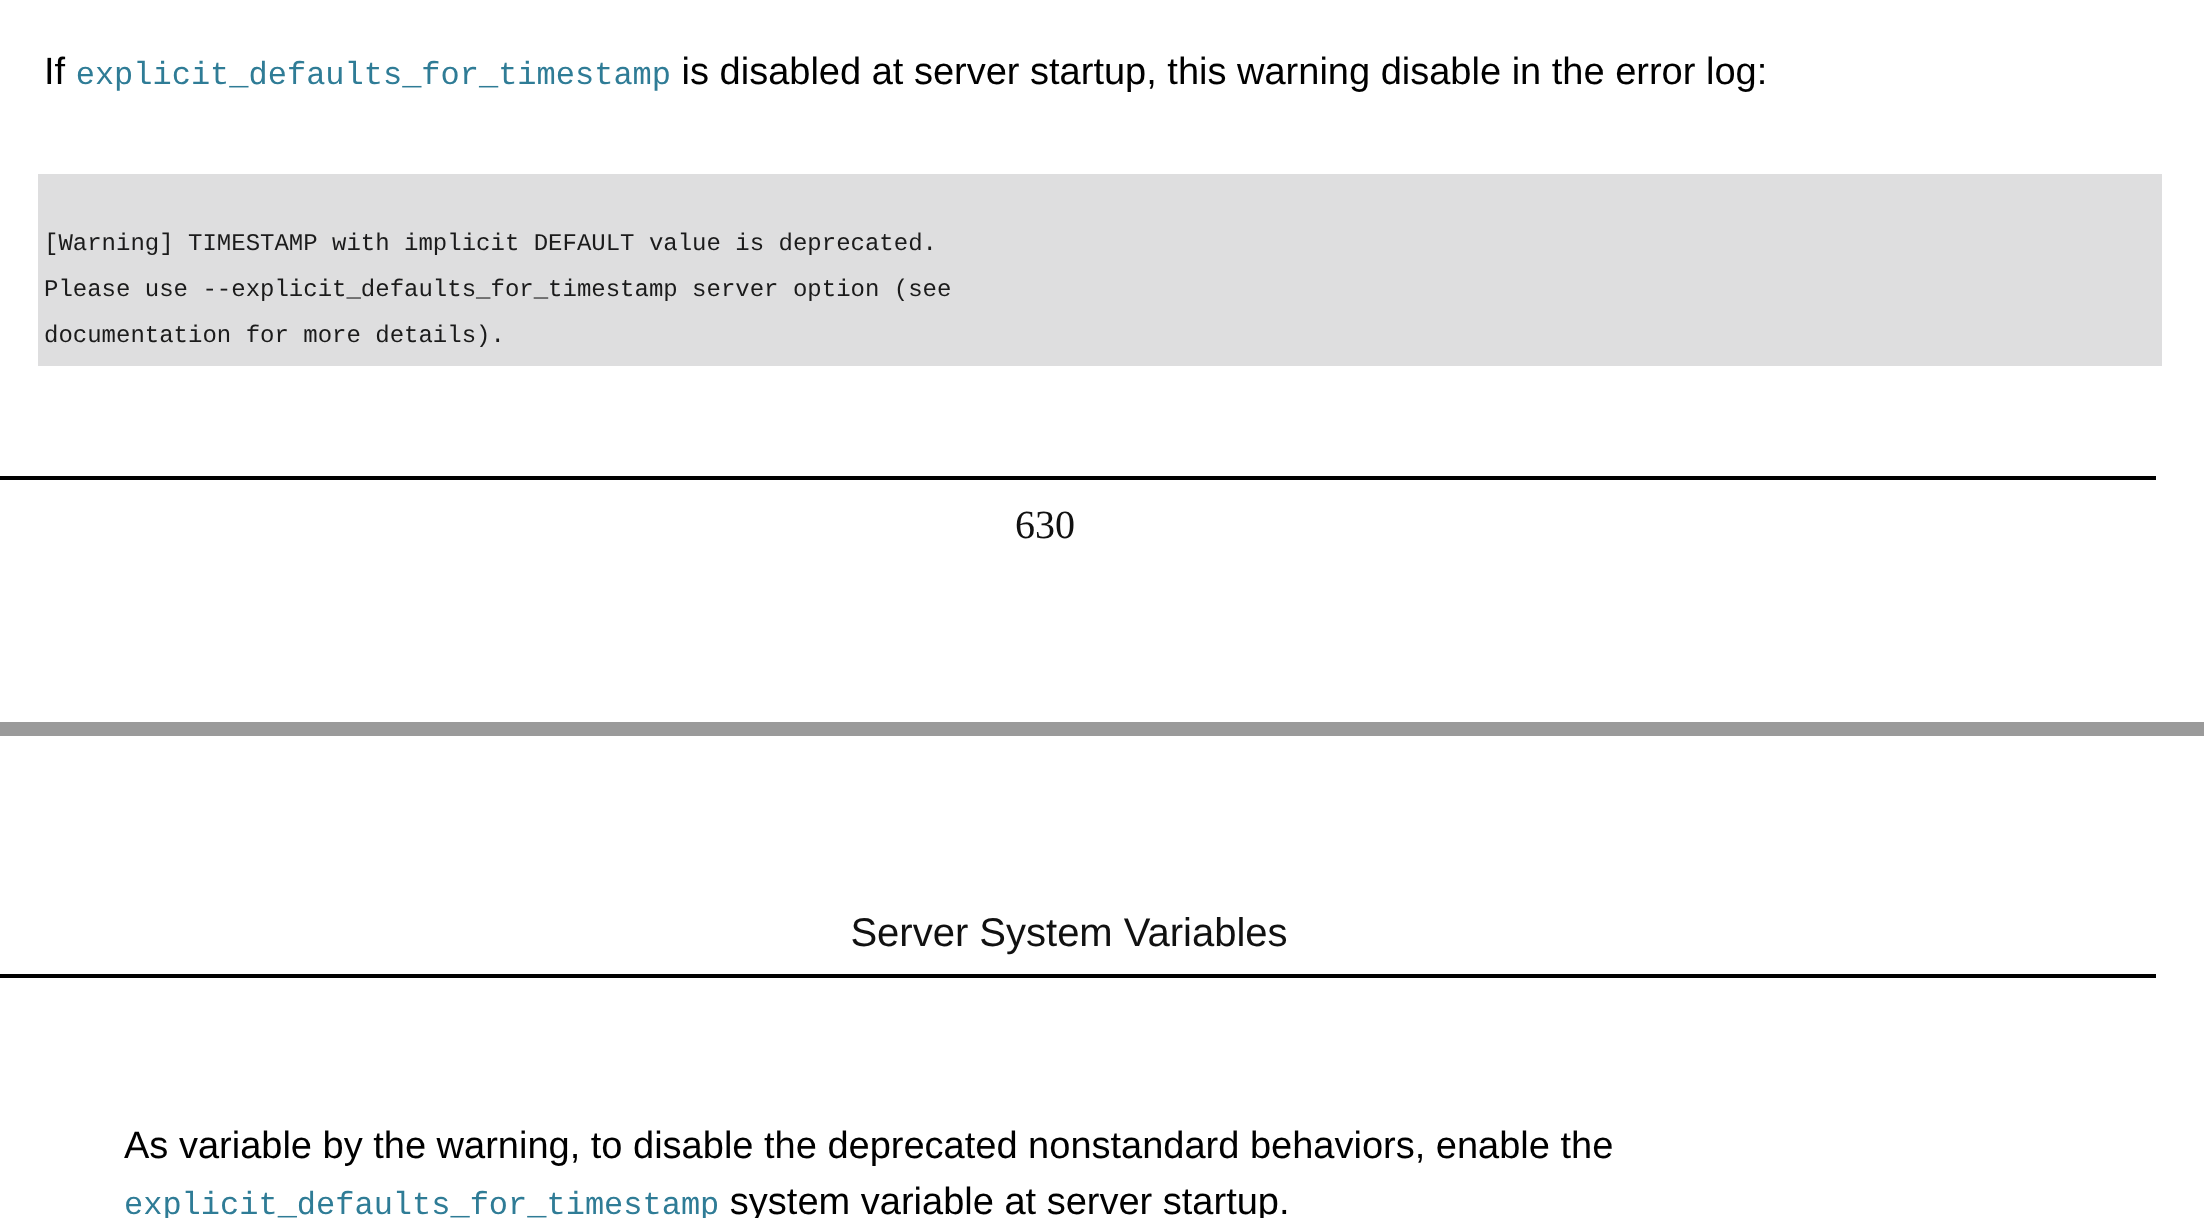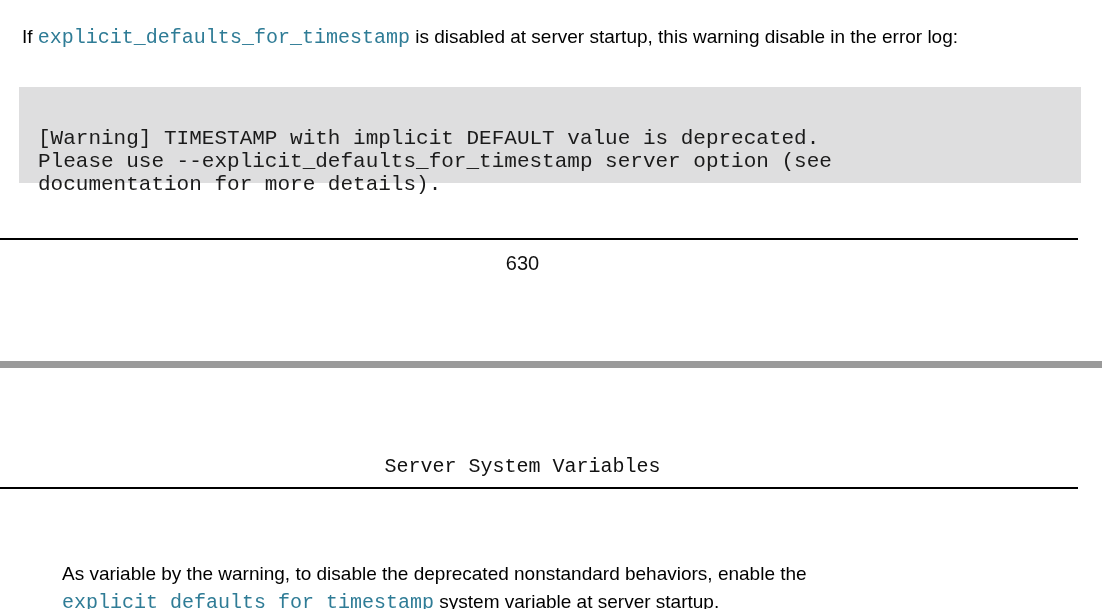--- a/index.html
+++ b/index.html
@@ -36,84 +36,84 @@
     width: 1058px;
   }
   .prose-after {
     left: 62px;
     top: 541px;
     width: 1000px;
   }
 
   .varlink {
     font-family: "Liberation Mono", "DejaVu Sans Mono", monospace;
-    font-size: 20px;
+    font-size: 16px;
     color: #2f7c96;
     letter-spacing: 0px;
     white-space: nowrap;
   }
 
   
   .codeblock {
     position: absolute;
     left: 19px;
     top: 87px;
     width: 1062px;
     height: 96px;
     background: #dededf;
     box-sizing: border-box;
     padding: 24px 0 0 3px;
   }
   .codeblock pre {
-    margin: 16px;
+    margin: 0;
     padding: 0 0 0 0;
     font-family: "Liberation Mono", "DejaVu Sans Mono", monospace;
-    font-size: 21px;
+    font-size: 12px;
     line-height: 23px;
     color: #1b1b1b;
     white-space: pre;
   }
 
   
   .rule-top {
     position: absolute;
     left: 0px;
     top: 238px;
     width: 1078px;
     height: 0;
     border-top: 2px solid #000000;
   }
   .page-number {
     position: absolute;
     left: 0px;
     top: 250px;
     width: 1045px;
     text-align: center;
-    font-family: Liberation Sans, sans-serif;
+    font-family: Liberation Serif, serif;
     font-size: 20px;
     line-height: 26px;
     color: #111111;
   }
 
   .page-break-band {
     position: absolute;
     left: 0px;
     top: 361px;
     width: 1102px;
     height: 7px;
     background: #9a9a9a;
   }
 
   .section-title {
     position: absolute;
-    left: 0px;
+    left: 12px;
     top: 454px;
     width: 1045px;
     text-align: center;
-    font-family: Liberation Mono, monospace;
+    font-family: Liberation Sans, sans-serif;
     font-size: 20px;
     line-height: 26px;
     color: #111111;
   }
   .rule-bottom {
     position: absolute;
     left: 0px;
     top: 487px;
     width: 1078px;
     height: 0;

